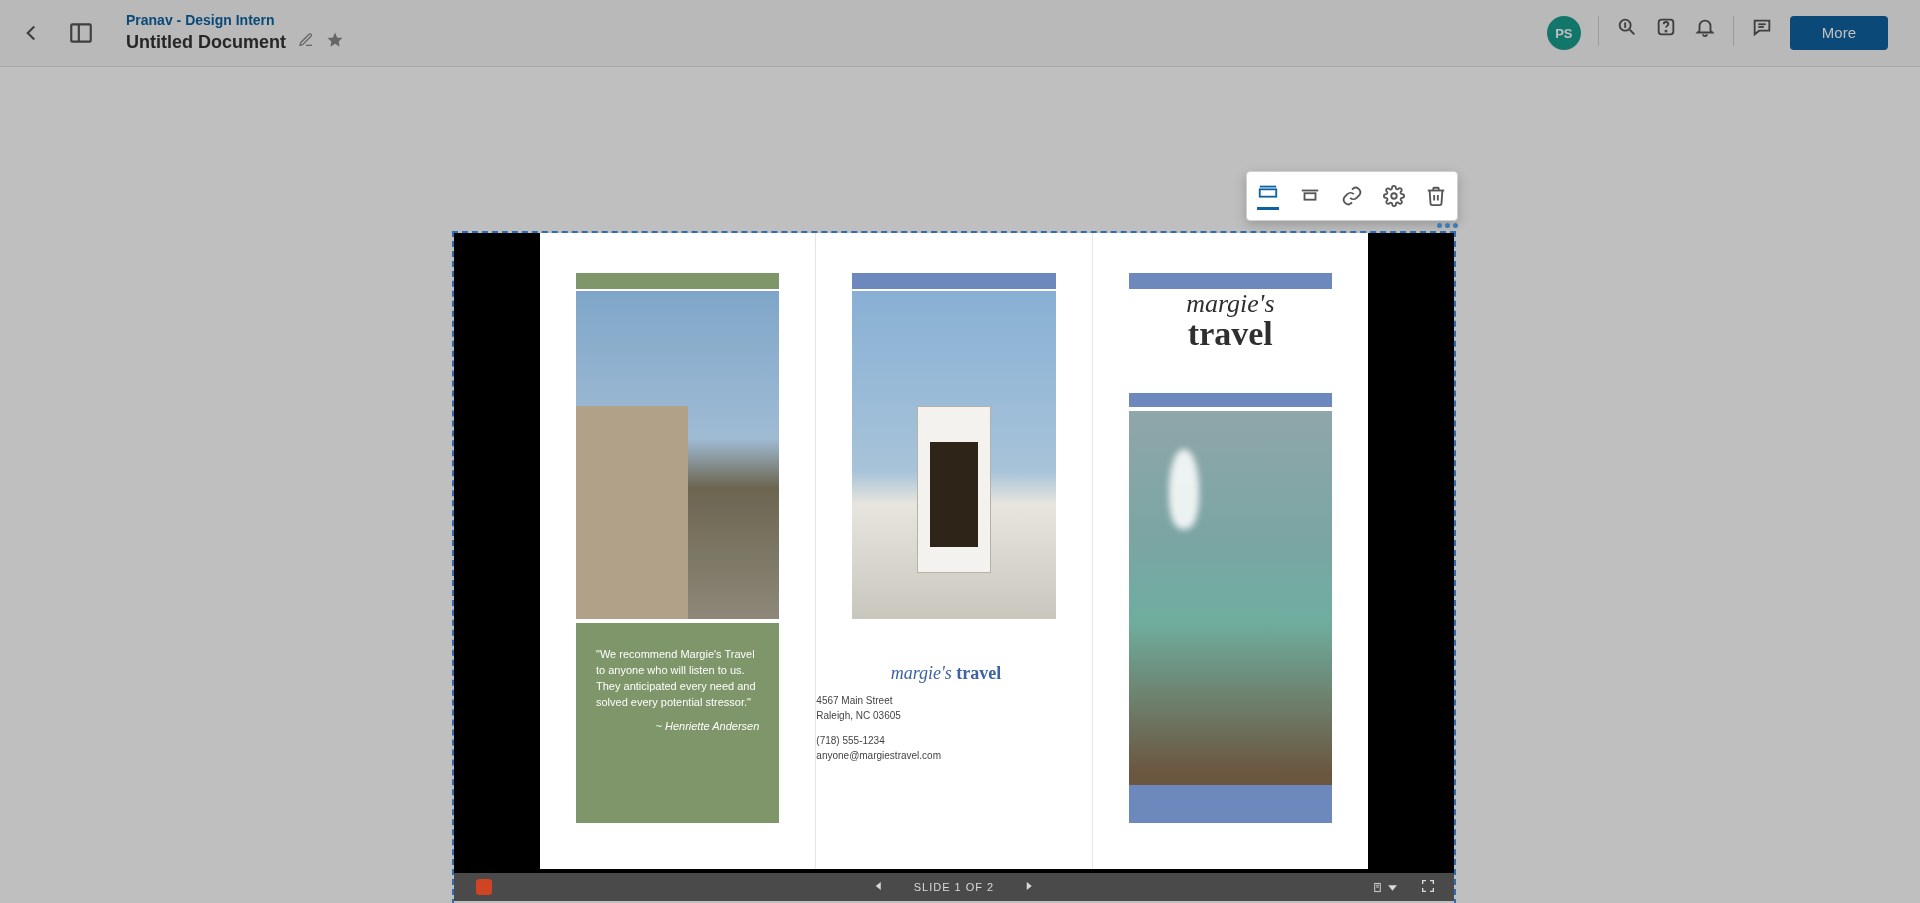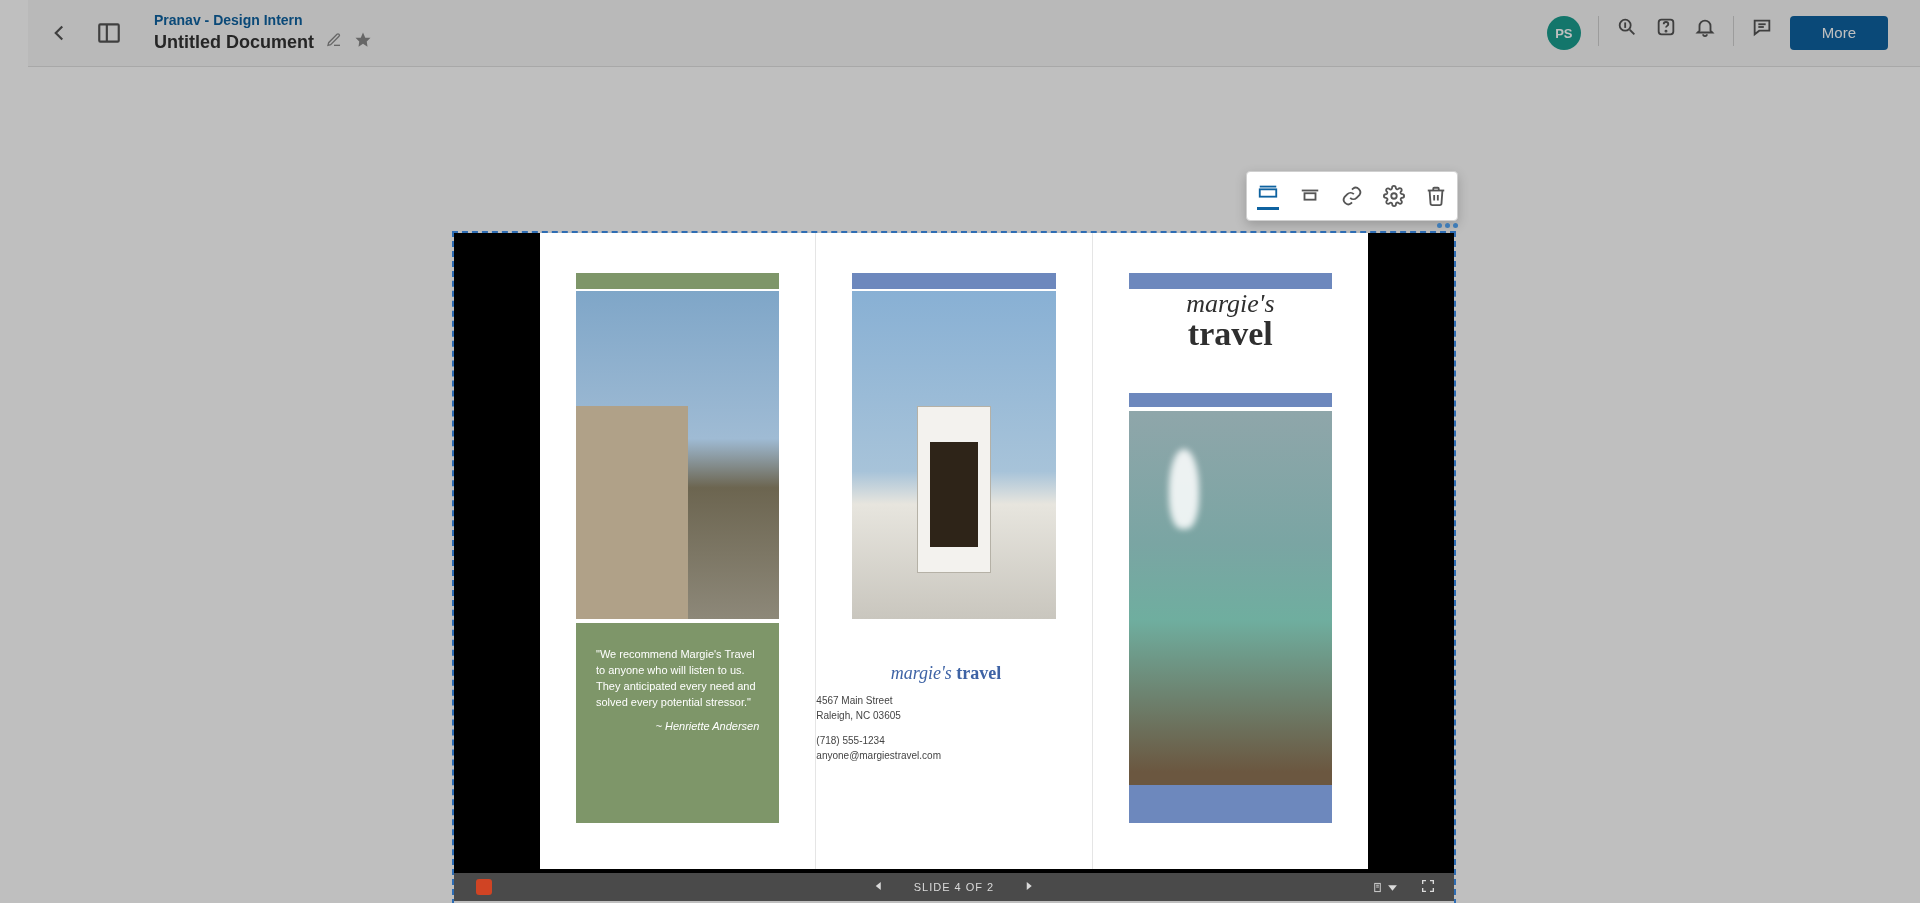--- a/index.html
+++ b/index.html
@@ -5,21 +5,21 @@
   html,body{
     margin:0;padding:0;width:1920px;height:903px;
     font-family:"Segoe UI",Arial,sans-serif;
     background:#FFFFFF;overflow:hidden;position:relative;color:#333;
   }
   
   .dimmer{position:absolute;inset:0;background:rgba(0,0,0,0.25);pointer-events:none}
   
   .header{
     position:relative;height:66px;border-bottom:1px solid #E0E0E0;
-    background:#F7F7F7;display:flex;align-items:center;padding:0 18px;margin-left:28px;
+    background:#F7F7F7;display:flex;align-items:center;padding:0 18px;
   }
   .header .back-btn{width:26px;height:26px;display:flex;align-items:center;justify-content:center;cursor:pointer;color:#555}
   .header .panel-icon{width:26px;height:26px;margin-left:24px;display:flex;align-items:center;justify-content:center;color:#555;cursor:pointer}
   .header .titles{margin-left:32px;display:flex;flex-direction:column;justify-content:center}
   .header .titles .breadcrumb{font-size:14px;color:#0E62A0;font-weight:600;margin-bottom:3px}
   .header .titles .docrow{display:flex;align-items:center}
   .header .titles .docname{font-size:18px;color:#333;font-weight:600}
   .header .titles .edit-icon,.header .titles .fav-icon{margin-left:12px;color:#8A8A8A;font-size:18px;cursor:pointer}
   .header .spacer{flex:1}
   .header .right-icons{display:flex;gap:17px;margin-right:14px}
@@ -267,21 +267,21 @@
       </div>
 
       <div class="viewer-bar">
         <div class="pp-icon"></div>
         <div class="navs">
           <div class="arrow">
             <svg viewBox="0 0 10 10" width="10" height="10" fill="currentColor">
                 <polygon points="7,1 7,9 2,5"></polygon>
               </svg>
           </div>
-          <div class="slidect">SLIDE 4 OF 2</div>
+          <div class="slidect">SLIDE 1 OF 2</div>
           <div class="arrow">
             <svg viewBox="0 0 10 10" width="10" height="10" fill="currentColor">
                 <polygon points="3,1 3,9 8,5"></polygon>
               </svg>
           </div>
         </div>
         <div class="right-tools">
           <div style="display:flex;align-items:center;gap:4px;color:#DADADA">
             <svg viewBox="0 0 24 24" width="14" height="14" fill="none" stroke="currentColor" stroke-width="2">
                 <rect x="6" y="3" width="12" height="18"></rect>

